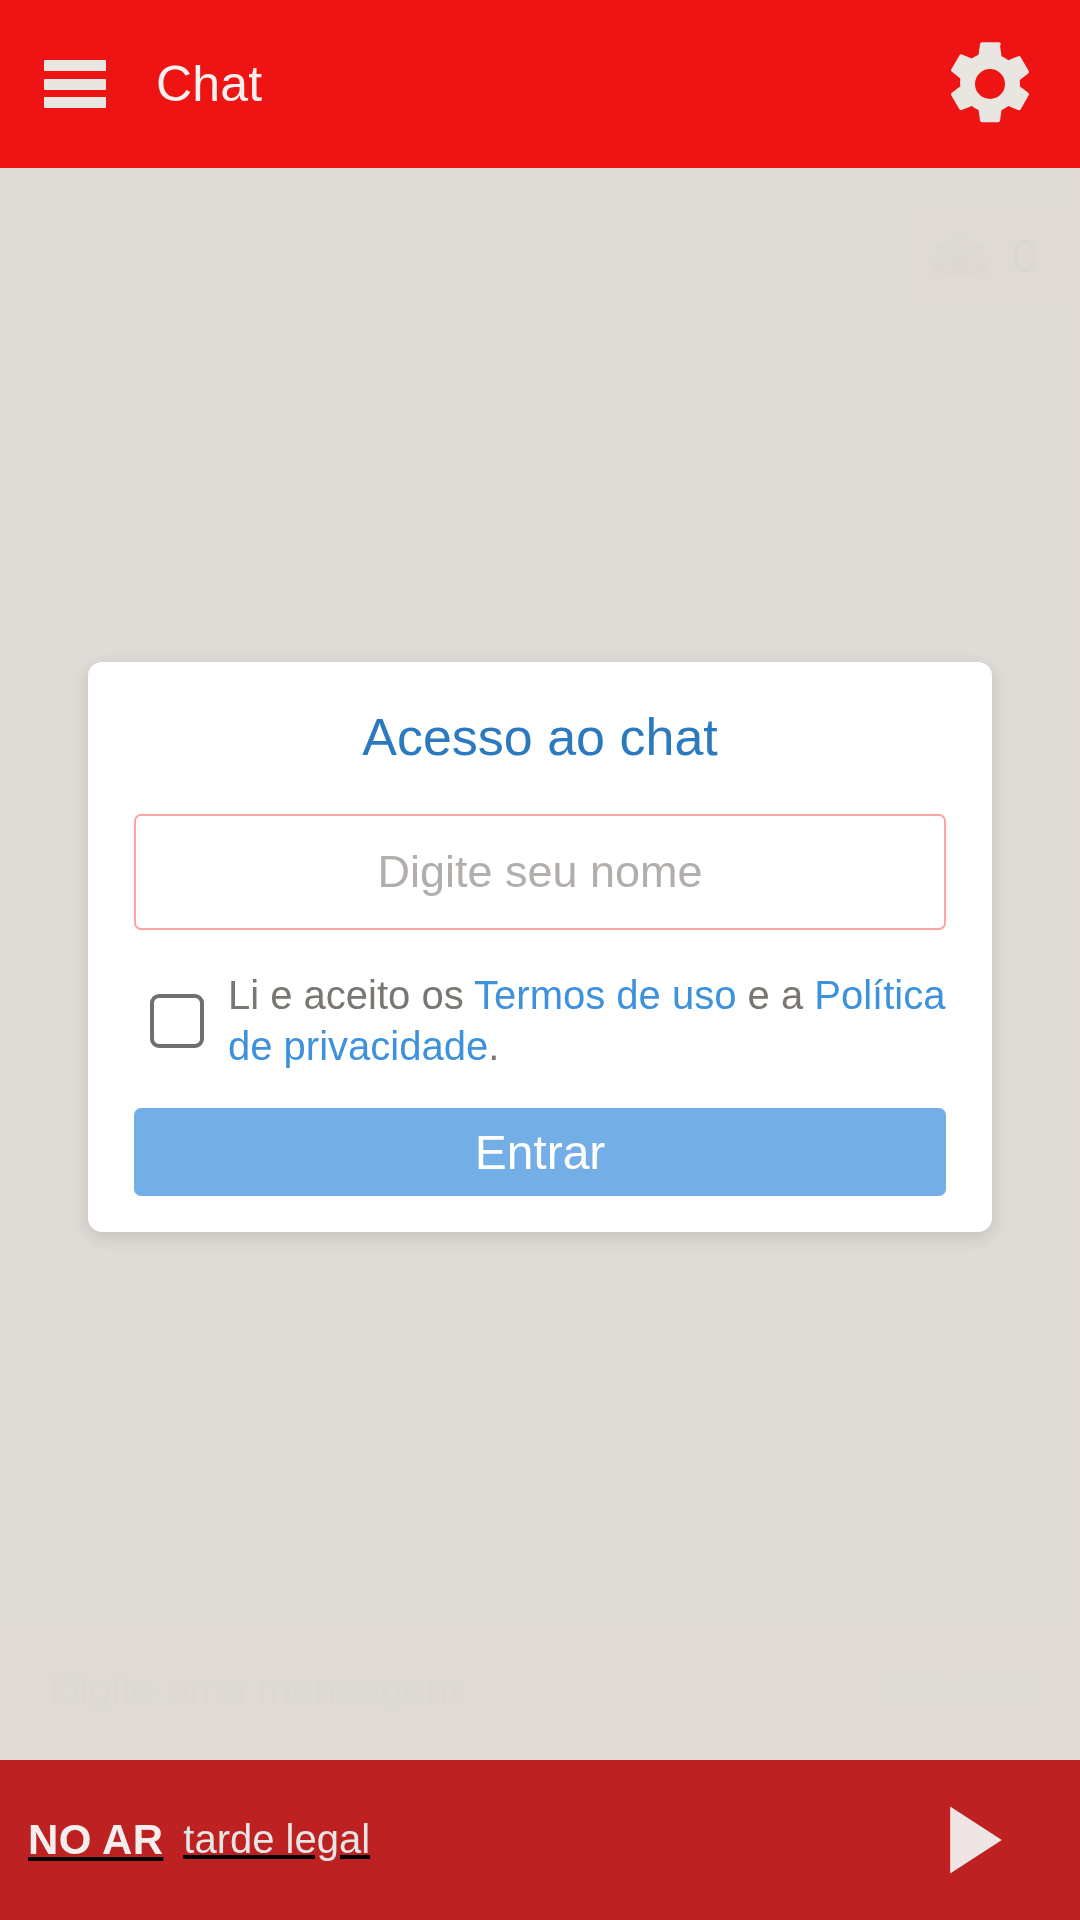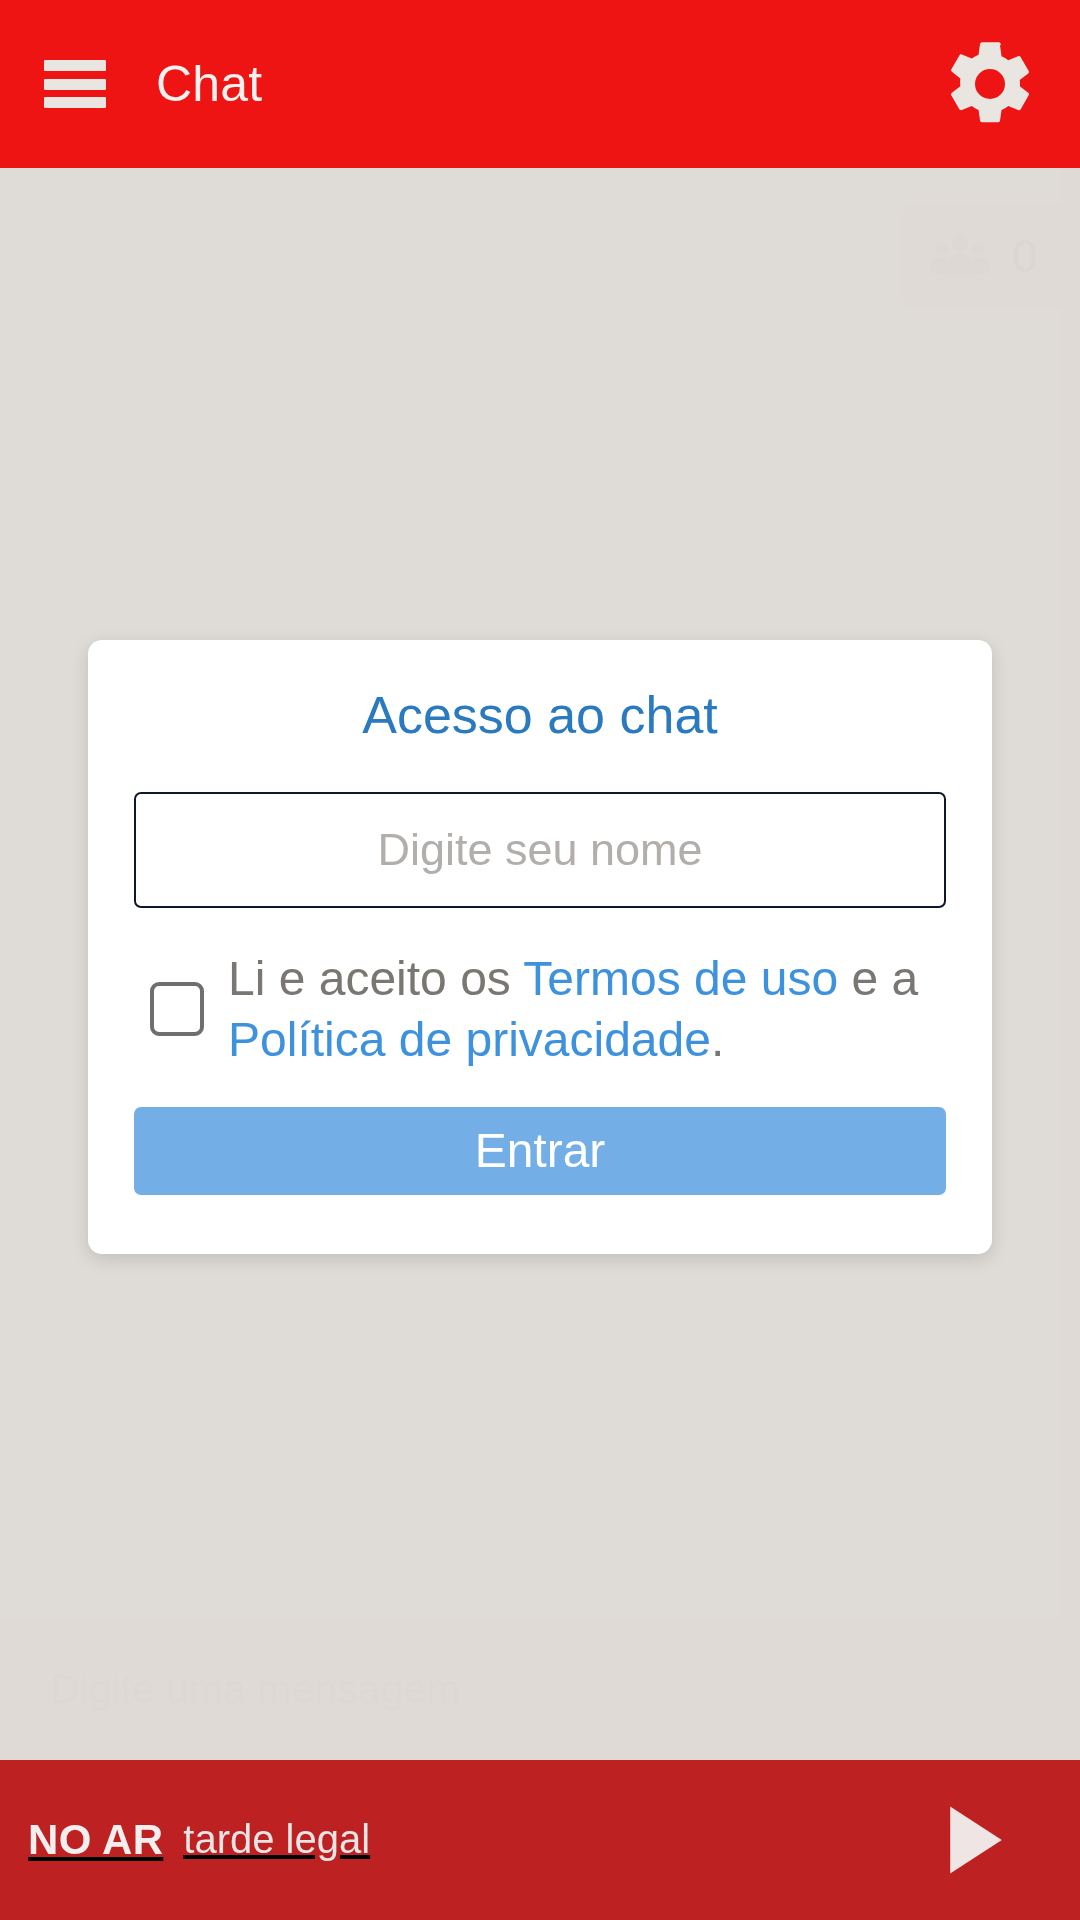--- a/index.html
+++ b/index.html
@@ -206,38 +206,38 @@
     align-items: center;
     justify-content: center;
     z-index: 50;
   }
 
   .modal {
     width: 904px;
     background: #ffffff;
     border-radius: 14px;
     box-shadow: 0 5px 18px rgba(0, 0, 0, .13);
-    padding: 46px 46px 59px 46px;
+    padding: 46px 46px 36px 46px;
     margin-top: -34px;
   }
 
   .modal-title {
     text-align: center;
     color: #2b7abf;
     font-size: 52px;
     font-weight: 400;
     line-height: 1.15;
     margin-bottom: 46px;
   }
 
   .name-input {
     display: block;
     width: 100%;
     height: 116px;
-    border: 2px solid #0f172a;
+    border: 2px solid #fca5a5;
     border-radius: 7px;
     background: #fff;
     text-align: center;
     font-family: inherit;
     font-size: 45px;
     color: #555;
     outline: none;
   }
   .name-input::placeholder { color: #b2aeab; opacity: 1; }
 
@@ -251,21 +251,21 @@
     flex: 0 0 auto;
     width: 54px;
     height: 54px;
     border: 4px solid #6f6f6f;
     border-radius: 9px;
     background: #fff;
     cursor: pointer;
   }
   .terms-text {
     flex: 1 1 auto;
-    font-size: 48px;
+    font-size: 40px;
     line-height: 1.28;
     color: #7a7672;
   }
   .terms-text a {
     color: #3d91dd;
     text-decoration: none;
     cursor: pointer;
   }
 
   .enter-btn {

